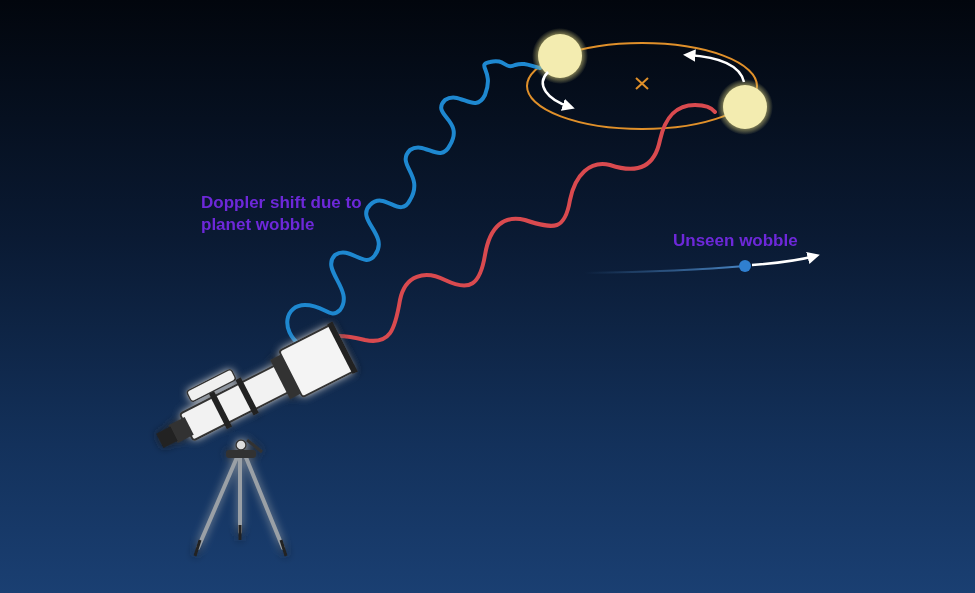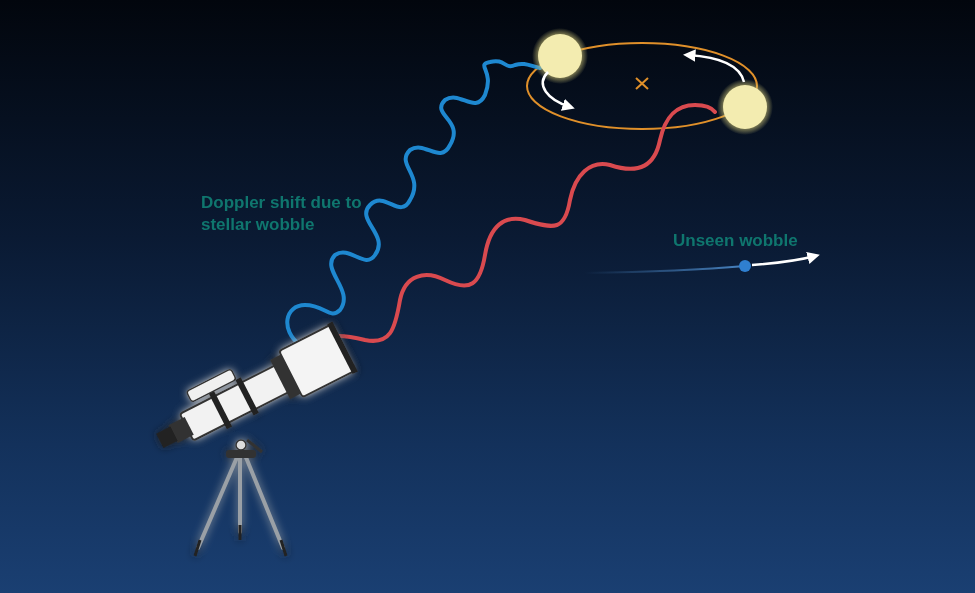--- a/index.html
+++ b/index.html
@@ -1,20 +1,20 @@
 <!DOCTYPE html>
 <html><head>
 <meta charset="utf-8">
 <style>
   html,body{margin:0;padding:0;}
   body{width:975px;height:593px;overflow:hidden;position:relative;
     background:linear-gradient(to bottom,#02060d 0%,#0a1a33 40%,#13315b 75%,#1a3f72 100%);
     font-family:"Liberation Sans",sans-serif;}
   svg.scene{position:absolute;left:0;top:0;}
-  .label{position:absolute;color:#0f766e;font-weight:bold;font-size:17px;line-height:22px;}
+  .label{position:absolute;color:#6d28d9;font-weight:bold;font-size:17px;line-height:22px;}
 </style>
 </head>
 <body>
 
 <svg class="scene" width="975" height="593" viewBox="0 0 975 593">
   <defs>
     <radialGradient id="starGlow" cx="50%" cy="50%" r="50%">
       <stop offset="0%" stop-color="#fbf6cf"></stop>
       <stop offset="55%" stop-color="#efe6a4"></stop>
       <stop offset="75%" stop-color="#d9cf7c" stop-opacity="0.6"></stop>
@@ -88,15 +88,15 @@
       <rect x="150" y="392" width="16" height="16" fill="#222"></rect>
       <rect x="215" y="380" width="6" height="40" fill="#222"></rect>
       <rect x="245" y="380" width="6" height="40" fill="#222"></rect>
       <rect x="196" y="368" width="50" height="12" rx="3" fill="#f0f0f0" stroke="#333" stroke-width="1.5"></rect>
     </g>
   </g>
 </svg>
 
 <div class="label" style="left:201px;top:192px;">
   <div>Doppler shift due to</div>
-  <div>stellar wobble</div>
+  <div>planet wobble</div>
 </div>
 <div class="label" style="left:673px;top:230px;">Unseen wobble</div>
 
 </body></html>

